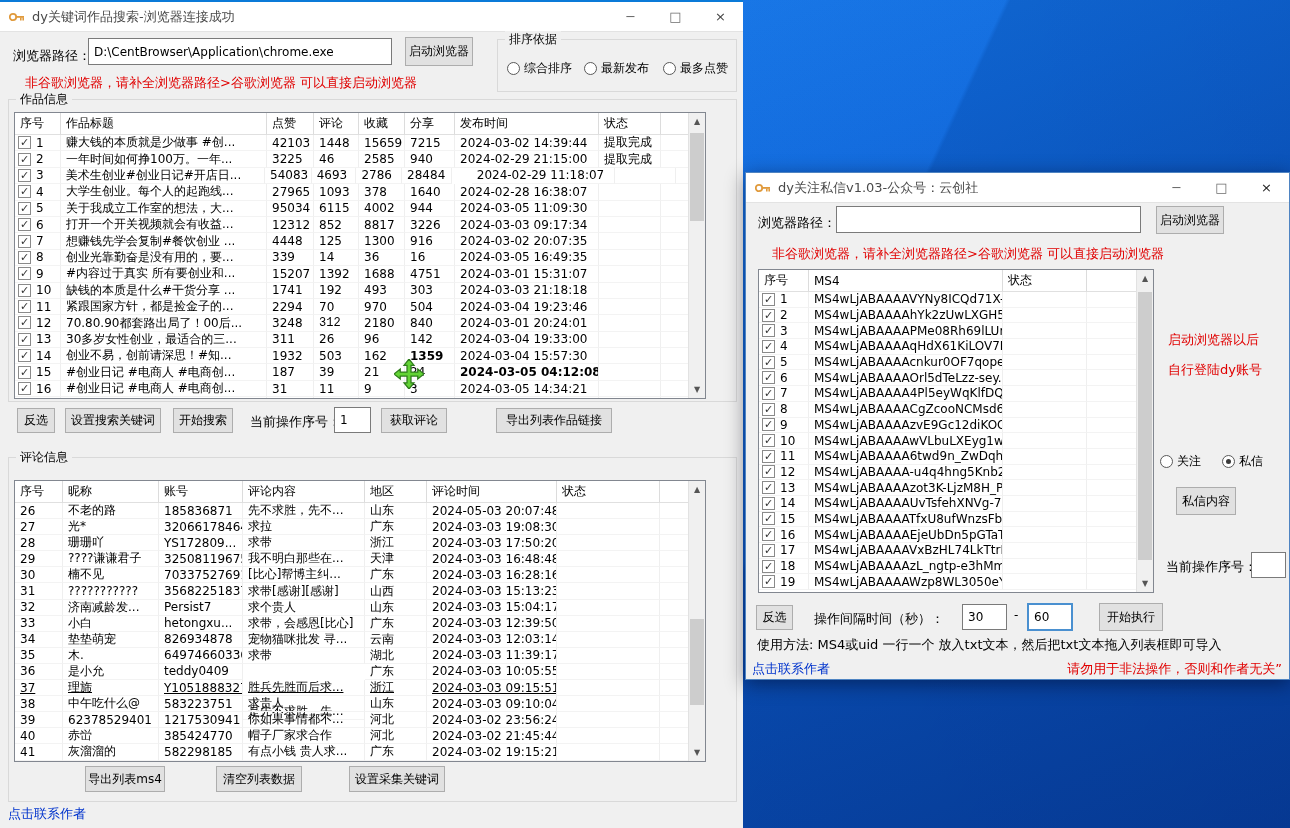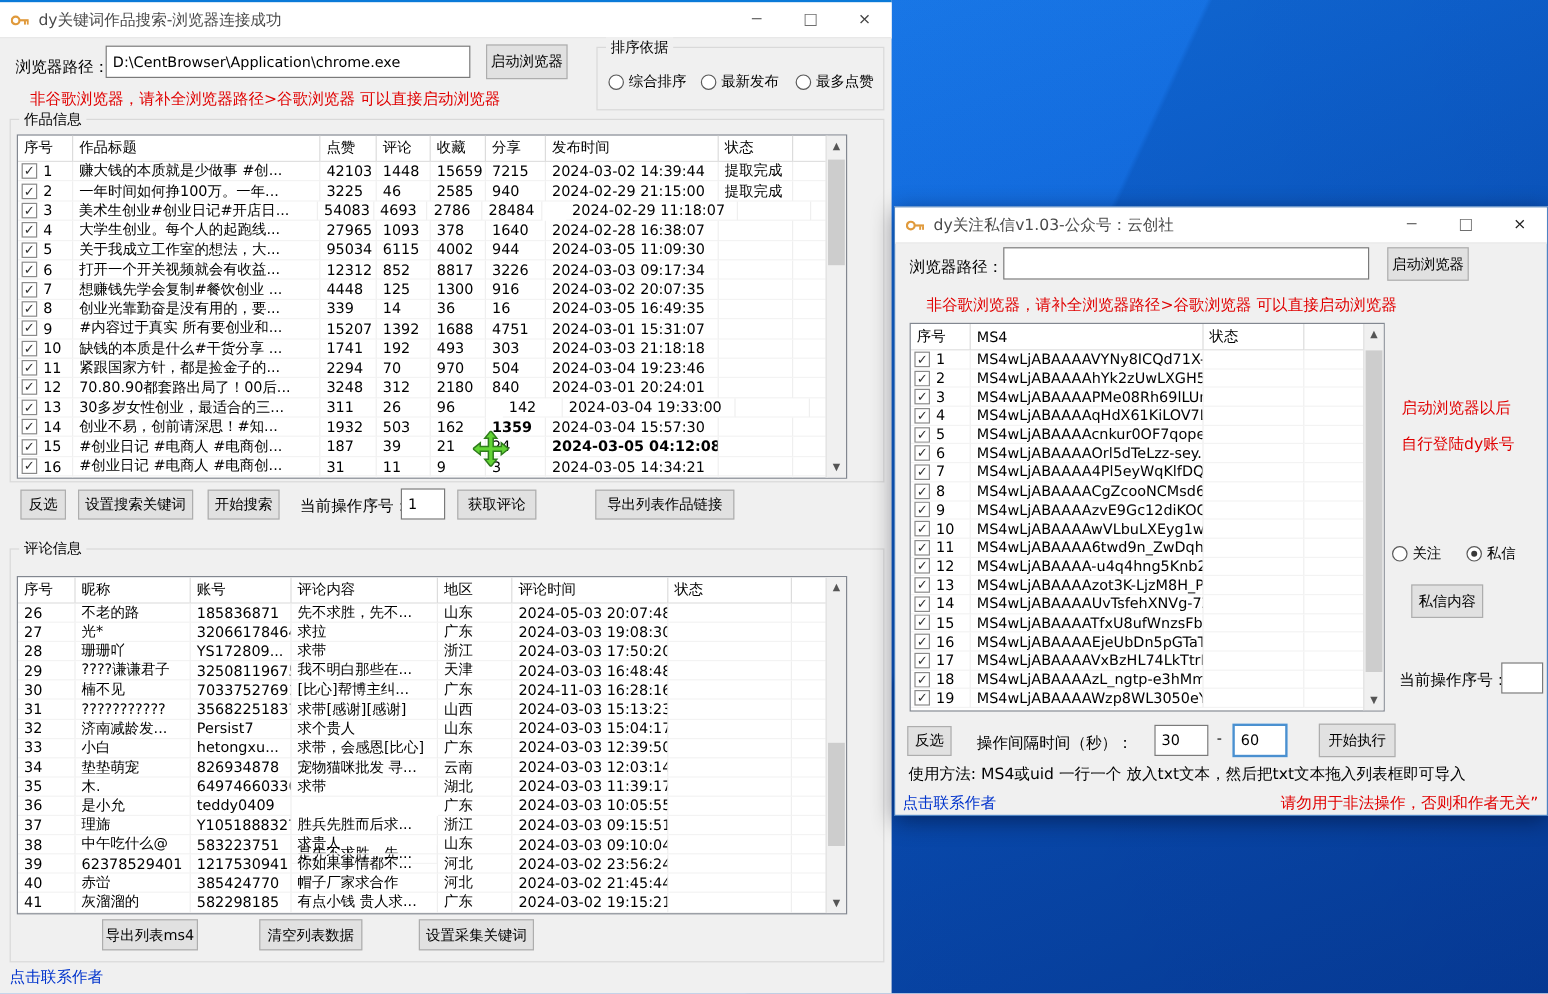--- a/index.html
+++ b/index.html
@@ -262,37 +262,37 @@
             <div class="td" style="width: 62px; height: 16.4px;"></div>
             <div class="td" style="width: 29px; height: 16.4px;"></div>
           </div>
           <div class="trow" style="height: 16.4px;">
             <div class="td" style="width: 46px; height: 16.4px; padding-left: 0px;">
               <span class="cb">✓</span>
               <span>12</span>
             </div>
             <div class="td" style="width: 206px; height: 16.4px;">70.80.90都套路出局了！00后...</div>
             <div class="td" style="width: 47px; height: 16.4px;">3248</div>
-            <div class="td" style="width: 45px; height: 16.4px;">312</div>
+            <div class="td" style="width: 45px; height: 16.4px; font-family: Liberation Mono, monospace;">312</div>
             <div class="td" style="width: 46px; height: 16.4px;">2180</div>
             <div class="td" style="width: 50px; height: 16.4px;">840</div>
             <div class="td" style="width: 144px; height: 16.4px;">2024-03-01 20:24:01</div>
             <div class="td" style="width: 62px; height: 16.4px;"></div>
             <div class="td" style="width: 29px; height: 16.4px;"></div>
           </div>
           <div class="trow" style="height: 16.4px;">
             <div class="td" style="width: 46px; height: 16.4px; padding-left: 0px;">
               <span class="cb">✓</span>
               <span>13</span>
             </div>
             <div class="td" style="width: 206px; height: 16.4px;">30多岁女性创业，最适合的三...</div>
             <div class="td" style="width: 47px; height: 16.4px;">311</div>
             <div class="td" style="width: 45px; height: 16.4px;">26</div>
             <div class="td" style="width: 46px; height: 16.4px;">96</div>
-            <div class="td" style="width: 50px; height: 16.4px; margin-left: 14px;">142</div>
+            <div class="td" style="width: 50px; height: 16.4px;">142</div>
             <div class="td" style="width: 144px; height: 16.4px;">2024-03-04 19:33:00</div>
             <div class="td" style="width: 62px; height: 16.4px;"></div>
             <div class="td" style="width: 29px; height: 16.4px;"></div>
           </div>
           <div class="trow" style="height: 16.4px;">
             <div class="td" style="width: 46px; height: 16.4px; padding-left: 0px;">
               <span class="cb">✓</span>
               <span>14</span>
             </div>
             <div class="td" style="width: 206px; height: 16.4px;">创业不易，创前请深思！#知...</div>
@@ -415,21 +415,21 @@
             <div class="td" style="width: 130px; height: 16.1px;">2024-03-03 16:48:48</div>
             <div class="td" style="width: 103px; height: 16.1px;"></div>
             <div class="td" style="width: 30px; height: 16.1px;"></div>
           </div>
           <div class="trow" style="height: 16.1px;">
             <div class="td" style="width: 48px; height: 16.1px;">30</div>
             <div class="td" style="width: 96px; height: 16.1px;">楠不见</div>
             <div class="td" style="width: 84px; height: 16.1px;">70337527691</div>
             <div class="td" style="width: 122px; height: 16.1px;">[比心]帮博主纠...</div>
             <div class="td" style="width: 62px; height: 16.1px;">广东</div>
-            <div class="td" style="width: 130px; height: 16.1px;">2024-11-03 16:28:16</div>
+            <div class="td" style="width: 130px; height: 16.1px;">2024-03-03 16:28:16</div>
             <div class="td" style="width: 103px; height: 16.1px;"></div>
             <div class="td" style="width: 30px; height: 16.1px;"></div>
           </div>
           <div class="trow" style="height: 16.1px;">
             <div class="td" style="width: 48px; height: 16.1px;">31</div>
             <div class="td" style="width: 96px; height: 16.1px;">???????????</div>
             <div class="td" style="width: 84px; height: 16.1px;">35682251837</div>
             <div class="td" style="width: 122px; height: 16.1px;">求带[感谢][感谢]</div>
             <div class="td" style="width: 62px; height: 16.1px;">山西</div>
             <div class="td" style="width: 130px; height: 16.1px;">2024-03-03 15:13:23</div>
@@ -479,21 +479,21 @@
           <div class="trow" style="height: 16.1px;">
             <div class="td" style="width: 48px; height: 16.1px;">36</div>
             <div class="td" style="width: 96px; height: 16.1px;">是小允</div>
             <div class="td" style="width: 84px; height: 16.1px;">teddy0409</div>
             <div class="td" style="width: 122px; height: 16.1px; margin-top: 40px;">是先不求胜，先...</div>
             <div class="td" style="width: 62px; height: 16.1px;">广东</div>
             <div class="td" style="width: 130px; height: 16.1px;">2024-03-03 10:05:55</div>
             <div class="td" style="width: 103px; height: 16.1px;"></div>
             <div class="td" style="width: 30px; height: 16.1px;"></div>
           </div>
-          <div class="trow" style="height: 16.1px;">
+          <div class="trow" style="height: 16.1px; text-decoration: underline;">
             <div class="td" style="width: 48px; height: 16.1px;">37</div>
             <div class="td" style="width: 96px; height: 16.1px;">理旆</div>
             <div class="td" style="width: 84px; height: 16.1px;">Y1051888327</div>
             <div class="td" style="width: 122px; height: 16.1px;">胜兵先胜而后求...</div>
             <div class="td" style="width: 62px; height: 16.1px;">浙江</div>
             <div class="td" style="width: 130px; height: 16.1px;">2024-03-03 09:15:51</div>
             <div class="td" style="width: 103px; height: 16.1px;"></div>
             <div class="td" style="width: 30px; height: 16.1px;"></div>
           </div>
           <div class="trow" style="height: 16.1px;">

